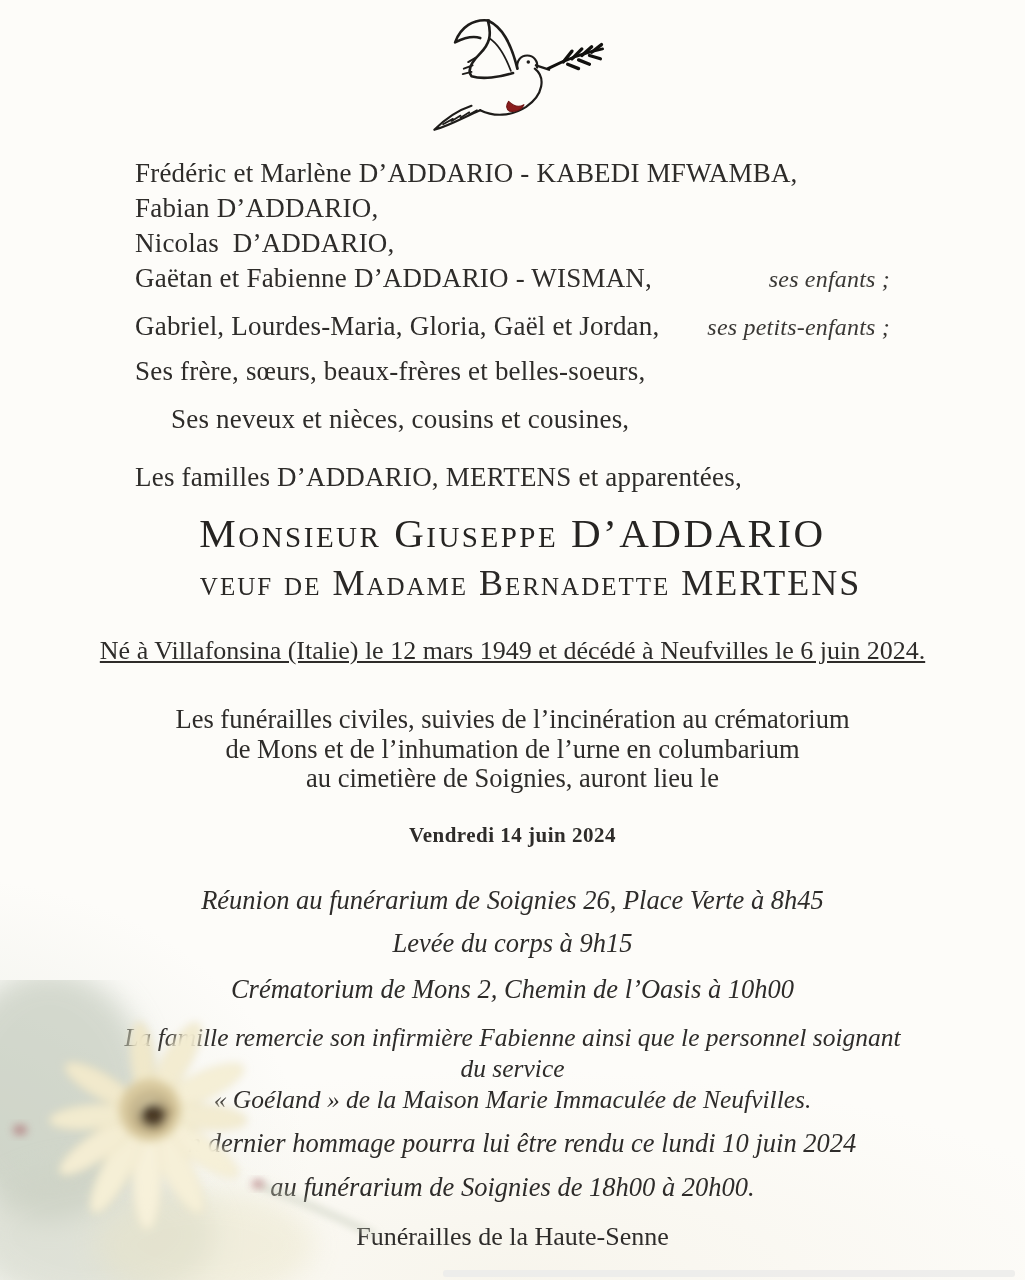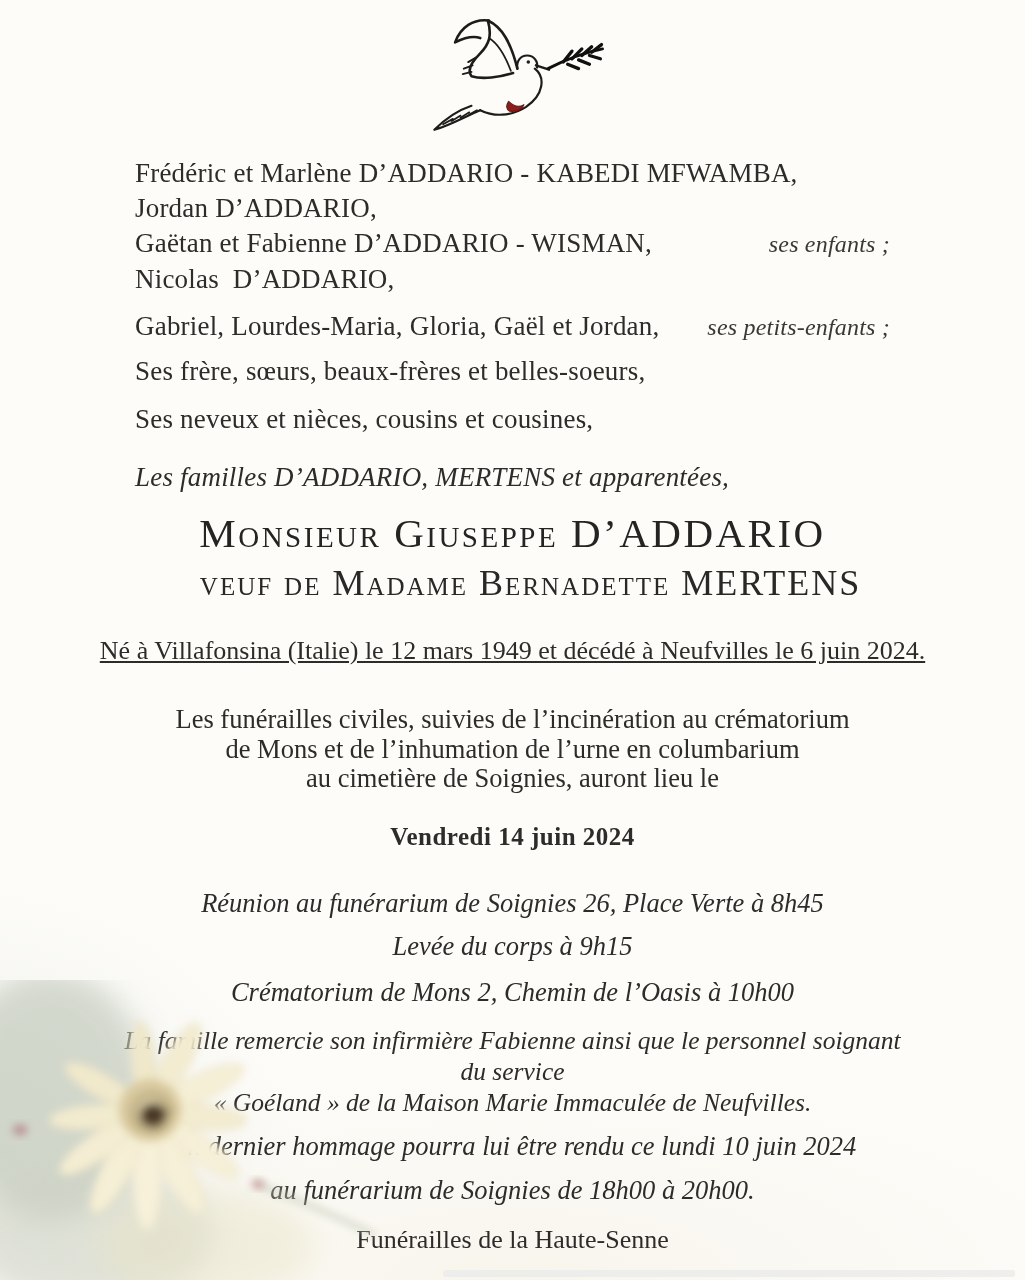--- a/index.html
+++ b/index.html
@@ -18,29 +18,29 @@
   }
   .dove-wrap{display:flex;justify-content:center;padding-top:14px;}
   .names-block{margin:26px 135px 0 135px;}
   .name-row{display:flex;justify-content:space-between;align-items:baseline;
     font-size:27px;line-height:31px;letter-spacing:0.2px;}
   .name-row .left{white-space:pre;}
   .name-row .right{font-style:italic;font-size:24px;color:#3a3835;}
   .gap-s{margin-top:4px;}
   .gap-m{margin-top:16px;}
   .gap-m2{margin-top:13px;}
-  .gap-l{margin-top:17px;}
-  .gap-xl{margin-top:27px;font-style:italic;}
+  .gap-l{margin-top:17px;margin-left:36px;}
+  .gap-xl{margin-top:27px;}
   .center{text-align:center;}
   .announce{margin-top:23px;font-size:27px;}
   .deceased-name{margin-top:16px;font-variant:small-caps;font-size:41px;letter-spacing:2.5px;font-weight:500;color:#262422;}
   .deceased-sub{margin-top:5px;font-variant:small-caps;font-size:36px;letter-spacing:2px;color:#2a2826;margin-left:36px;}
   .life-dates{margin-top:32px;font-size:26px;text-decoration:underline;}
   .intro{margin-top:39px;font-size:26.5px;line-height:29.5px;}
-  .cer-date{margin-top:29px;font-size:25px;font-weight:bold;letter-spacing:0.5px;}
+  .cer-date{margin-top:29px;font-size:21px;font-weight:bold;letter-spacing:0.5px;}
   .sched{font-style:italic;font-size:26.5px;}
   .sched-1{margin-top:37px;}
   .sched-2{margin-top:12px;}
   .sched-3{margin-top:15px;}
   .thanks{margin-top:17px;font-style:italic;font-size:25.5px;line-height:31px;padding:0 120px;}
   .tribute-1{margin-top:13px;font-style:italic;font-size:26.5px;}
   .tribute-2{margin-top:13px;font-style:italic;font-size:26.5px;}
   .footer{margin-top:19px;font-size:26px;line-height:29px;}
   .flower{position:absolute;left:0;bottom:0;pointer-events:none;}
   .scan-bar{position:absolute;bottom:3px;left:443px;right:10px;height:7px;
@@ -75,30 +75,30 @@
       <path d="M146 44 l 8 -10 M154 41 l 9 -9 M163 38 l 9 -8 M172 35 l 9 -7 M150 46 l 10 4 M160 42 l 10 4 M170 38 l 10 3" stroke-width="3" stroke="#11100e"></path>
     </svg>
   </div>
 
   <div class="names-block">
     <div class="name-row">
       <span class="left">Frédéric et Marlène D’ADDARIO - KABEDI MFWAMBA,</span>
       <span class="right"></span>
     </div>
     <div class="name-row gap-s">
-      <span class="left">Jordan D’ADDARIO,</span>
+      <span class="left">Fabian D’ADDARIO,</span>
+      <span class="right"></span>
+    </div>
+    <div class="name-row gap-s">
+      <span class="left">Nicolas  D’ADDARIO,</span>
       <span class="right"></span>
     </div>
     <div class="name-row gap-s">
       <span class="left">Gaëtan et Fabienne D’ADDARIO - WISMAN,</span>
       <span class="right">ses enfants ;</span>
-    </div>
-    <div class="name-row gap-s">
-      <span class="left">Nicolas  D’ADDARIO,</span>
-      <span class="right"></span>
     </div>
     <div class="name-row gap-m">
       <span class="left">Gabriel, Lourdes-Maria, Gloria, Gaël et Jordan,</span>
       <span class="right">ses petits-enfants ;</span>
     </div>
     <div class="name-row gap-m2">
       <span class="left">Ses frère, sœurs, beaux-frères et belles-soeurs,</span>
       <span class="right"></span>
     </div>
     <div class="name-row gap-l">

